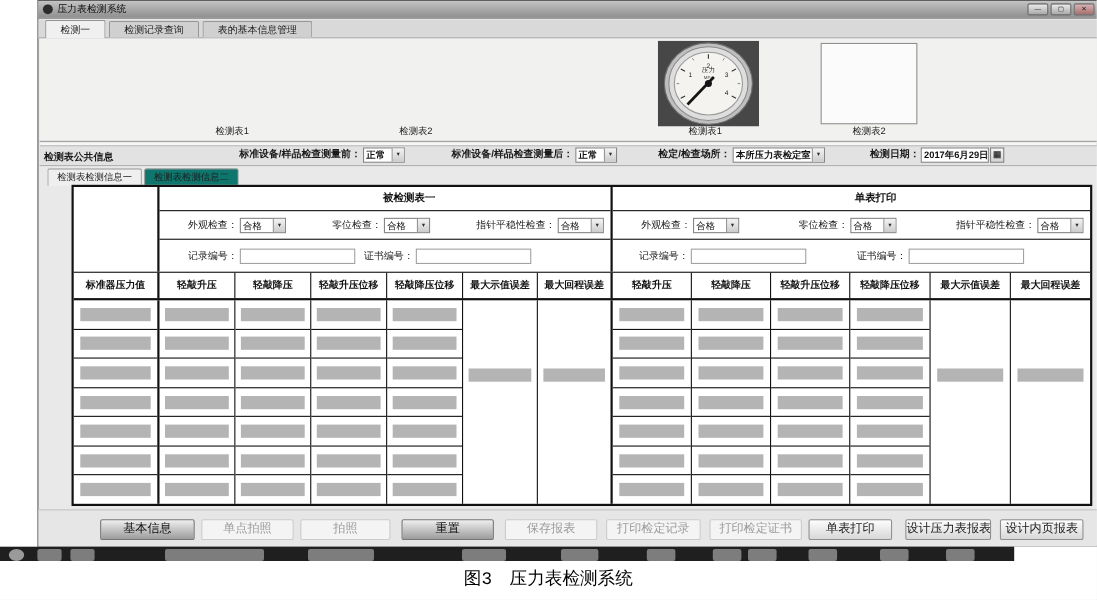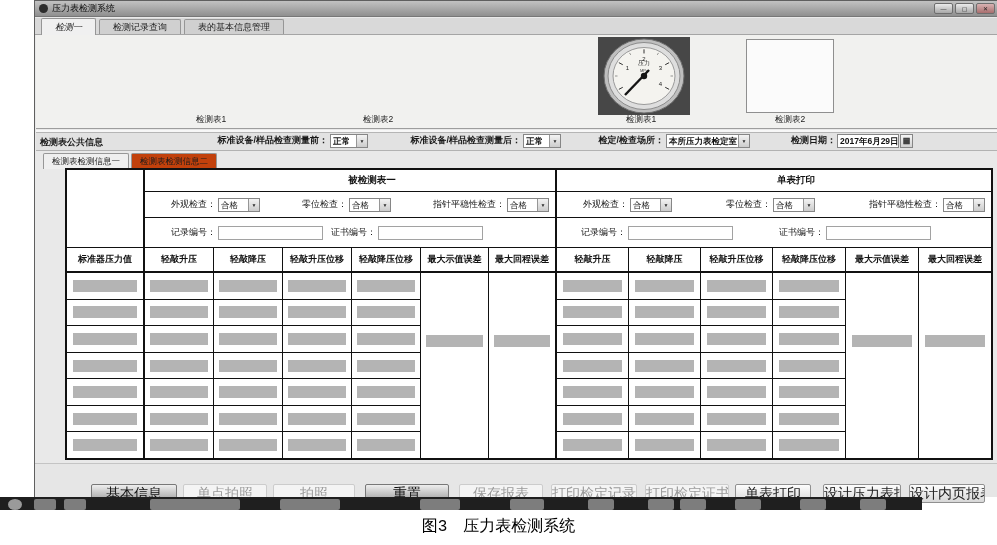--- a/index.html
+++ b/index.html
@@ -6,36 +6,36 @@
 html,body{width:997px;height:545px;background:#fff;position:relative;overflow:hidden;}
 .window{position:absolute;left:2px;top:0;width:980px;height:497px;background:#e9e9e9;border:1px solid #5f5f5f;margin-left:32px;}
 .titlebar{position:absolute;left:0;top:0;right:0;height:16px;background:linear-gradient(#c2c2c2,#8f8f8f);display:flex;align-items:center;padding:0 4px;border-bottom:1px solid #777;}
 .app-icon{width:9px;height:9px;border-radius:50%;background:#2c2c2c;margin-right:4px;flex:0 0 auto;}
 .title{font-size:9px;color:#0d0d0d;white-space:nowrap;}
 .win-controls{margin-left:auto;display:flex;gap:2px;padding-right:14px;}
 .wc{width:19px;height:11px;font-size:6px;line-height:10px;text-align:center;color:#1d1d1d;background:linear-gradient(#ebebeb,#a8a8a8);border:1px solid #6e6e6e;border-radius:2px;}
 .wc.close{background:linear-gradient(#d8b2b2,#a96f6f);}
 .tabbar{position:absolute;left:0;top:17px;right:0;height:17px;background:#d9d9d9;display:flex;align-items:flex-end;padding-left:6px;gap:3px;border-bottom:1px solid #a5a5a5;}
 .tab{height:15px;padding:0 13px;font-size:9px;line-height:14px;background:#d0d0d0;border:1px solid #969696;border-bottom:none;border-radius:2px 2px 0 0;color:#1c1c1c;white-space:nowrap;}
-.tab.active{background:#f0f0f0;height:17px;line-height:16px;margin-bottom:-1px;font-style:italic;}
+.tab.active{background:#f0f0f0;height:17px;line-height:16px;margin-bottom:-1px;}
 .toppanel{position:absolute;left:1px;top:34px;width:977px;height:94px;background:#f1f1ef;border-bottom:1px solid #9d9d9d;}
 .cam-label,.photo-label{position:absolute;bottom:2px;font-size:8.5px;color:#1a1a1a;white-space:nowrap;}
 .photo1{position:absolute;left:562px;top:2px;width:92px;height:78px;}
 .photo2{position:absolute;left:710px;top:4px;width:88px;height:74px;background:#fbfbfb;border:1px solid #8f8f8f;}
 .infobar{position:absolute;left:1px;top:129px;width:977px;height:21px;background:#e2e2e2;border-bottom:1px solid #b2b2b2;box-shadow:inset 0 2px 0 #f7f7f7,inset 0 3px 0 #b5b5b5;}
 .section-label{position:absolute;left:4px;top:6px;font-size:9px;font-weight:bold;color:#1a1a1a;white-space:nowrap;}
 .fgroup{position:absolute;top:4px;display:flex;align-items:flex-start;height:15px;font-weight:bold;}
 .flabel{font-size:9px;color:#1a1a1a;text-align:right;margin-right:2px;white-space:nowrap;}
 .sel{height:14px;background:#fff;border:1px solid #868686;display:flex;align-items:stretch;font-size:8.5px;flex:0 0 auto;}
 .sel-text{flex:1;padding:0 2px;white-space:nowrap;overflow:hidden;line-height:12px;color:#111;}
 .sel-arrow{width:11px;background:linear-gradient(#f3f3f3,#cccccc);border-left:1px solid #969696;font-size:5px;line-height:12px;text-align:center;color:#2e2e2e;}
 .dateinput{height:14px;background:#fff;border:1px solid #868686;font-size:8.5px;line-height:12px;padding:0 2px;color:#111;white-space:nowrap;overflow:hidden;}
 .calbtn{width:13px;height:14px;margin-left:1px;background:linear-gradient(#f6f6f6,#d2d2d2);border:1px solid #868686;font-size:8px;line-height:12px;text-align:center;color:#333;}
 .subtabs{position:absolute;left:8px;top:152px;display:flex;gap:2px;}
-.subtab{height:16px;padding:0 8px;font-size:8.5px;line-height:15px;background:#c2410c;border:1px solid #979797;border-bottom:none;border-radius:2px 2px 0 0;color:#1c1c1c;white-space:nowrap;}
+.subtab{height:16px;padding:0 8px;font-size:8.5px;line-height:15px;background:#0f766e;border:1px solid #979797;border-bottom:none;border-radius:2px 2px 0 0;color:#1c1c1c;white-space:nowrap;}
 .subtab.active{background:#efefef;}
 .dtable{position:absolute;left:30px;top:167px;width:928px;height:292px;background:#fff;border:2px solid #111;display:flex;flex-direction:column;font-size:9px;color:#111;}
 .tsec{display:flex;height:78px;border-bottom:1px solid #111;}
 .tcol1head{width:78px;border-right:2px solid #111;}
 .thalf{display:flex;flex-direction:column;}
 .thalf.l{width:412px;border-right:2px solid #111;}
 .thalf.r{width:434px;}
 .trowA{height:22px;border-bottom:1px solid #111;display:flex;align-items:center;justify-content:center;font-weight:bold;font-size:9.5px;padding-left:44px;}
 .trowB{height:26px;border-bottom:1px solid #111;display:flex;align-items:center;justify-content:space-between;padding:0 6px 0 26px;}
 .trowC{height:29px;display:flex;align-items:center;justify-content:space-between;padding:0 72px 0 26px;}
@@ -45,21 +45,21 @@
 .thead{display:flex;height:25px;border-bottom:2px solid #111;}
 .th{display:flex;align-items:center;justify-content:center;font-weight:bold;font-size:9px;border-right:1px solid #111;text-align:center;line-height:1;}
 .tbody2{display:flex;flex:1;}
 .tcol{display:flex;flex-direction:column;border-right:1px solid #111;}
 .mcol{position:relative;border-right:1px solid #111;}
 .tcell{flex:1;display:flex;align-items:center;justify-content:center;border-bottom:1px solid #111;}
 .tcell:last-child{border-bottom:none;}
 .gbox{width:84%;height:12px;background:#b4b4b4;}
 .mcol .gbox{position:absolute;left:8%;top:62px;}
 .btnbar{position:absolute;left:0;top:462px;width:978px;height:34px;background:#e6e6e6;border-top:1px solid #c4c4c4;}
-.btn{position:absolute;top:20px;height:19px;font-size:14px;text-align:center;line-height:17px;border-radius:2px;white-space:nowrap;overflow:hidden;}
+.btn{position:absolute;top:8px;height:19px;font-size:11px;text-align:center;line-height:17px;border-radius:2px;white-space:nowrap;overflow:hidden;}
 .btn.dark{background:linear-gradient(#eeeeee,#9c9c9c);border:1px solid #787878;color:#0f0f0f;}
 .btn.flat{background:#f4f4f4;border:1px solid #cccccc;color:#9a9a9a;}
 .btn.raised{background:linear-gradient(#fdfdfd,#d7d7d7);border:1px solid #909090;color:#222;}
 .taskbar{position:absolute;left:0;top:497px;width:922px;height:13px;background:#1f1f1f;overflow:hidden;}
 .ticon{position:absolute;top:2px;height:11px;background:#7d7d7d;border-radius:2px;}
 .ticon.orb{border-radius:50%;background:#9a9a9a;}
 .caption{position:absolute;left:0;top:516px;width:997px;text-align:center;font-family:Liberation Mono, monospace;font-size:16px;color:#000;}
 </style>
 </head>
 <body>

